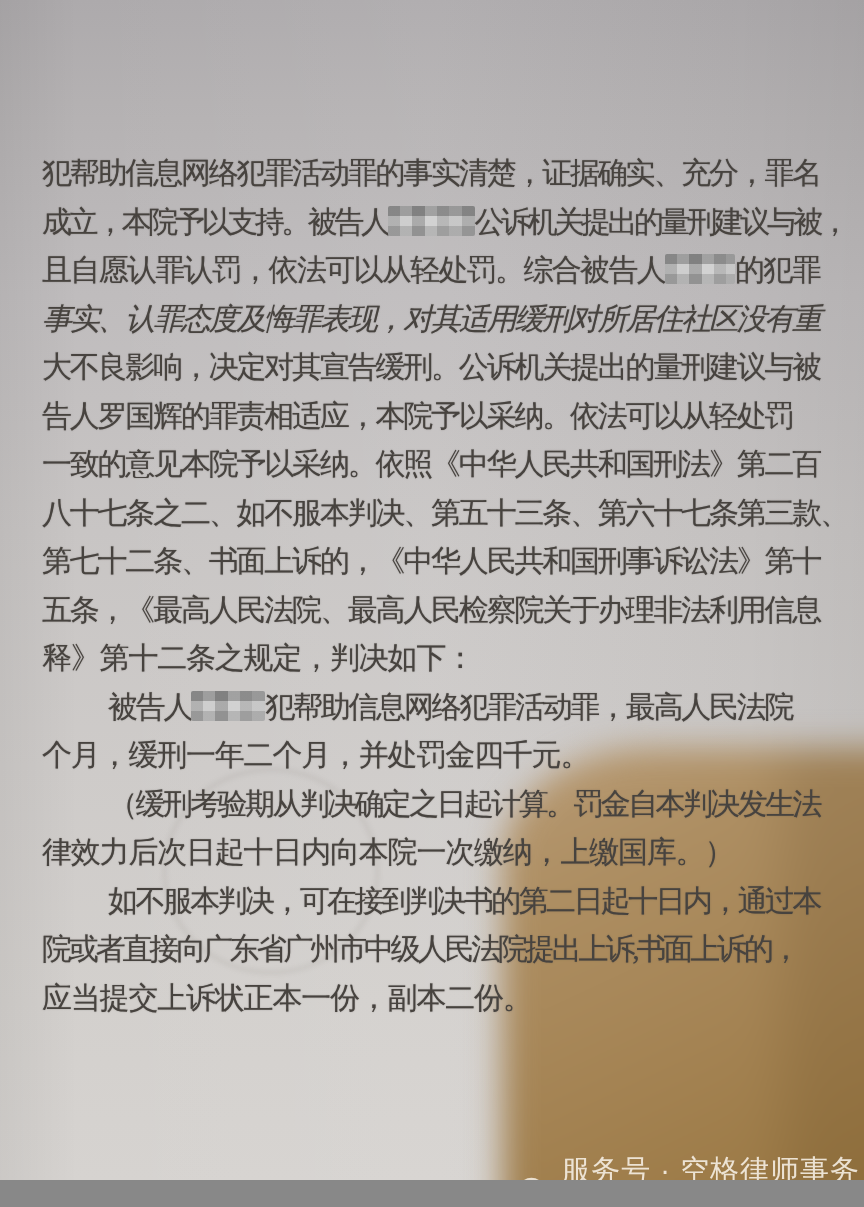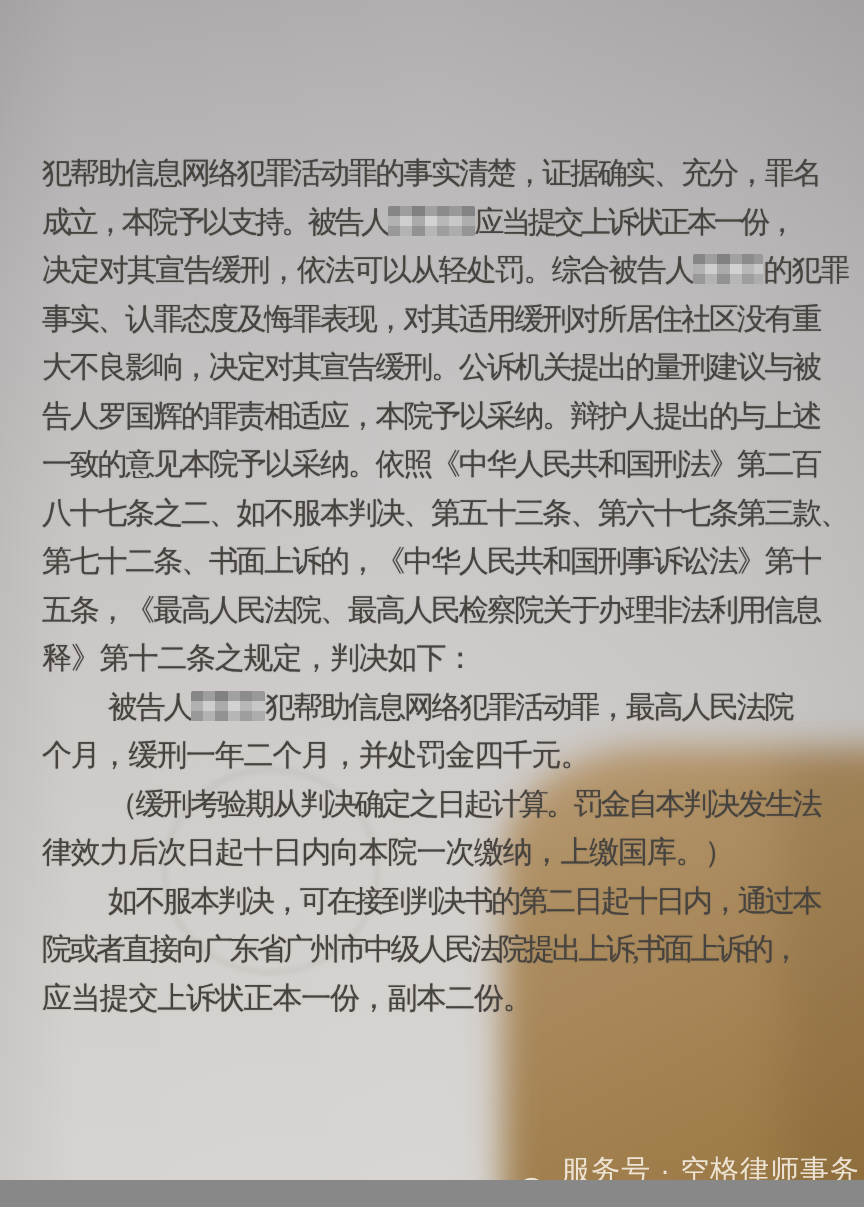--- a/index.html
+++ b/index.html
@@ -50,25 +50,25 @@
 <body>
 
 <div class="page">
 
   <div class="seal"></div>
 
   <div class="tan-shadow"></div>
 
   <div class="textblock" id="textblock">
       <div class="line" style="letter-spacing: -2.21px;"><span>犯帮助信息网络犯罪活动罪的事实清楚，证据确实、充分，罪名</span></div>
-      <div class="line" style="letter-spacing: -3.42px;"><span>成立，本院予以支持。被告人</span><span class="mosaic" style="width: 87px;"></span><span>应当提交上诉状正本一份，</span></div>
-      <div class="line" style="letter-spacing: -1.68px;"><span>决定对其宣告缓刑，依法可以从轻处罚。综合被告人</span><span class="mosaic" style="width: 70px;"></span><span>的犯罪</span></div>
-      <div class="line" style="letter-spacing: -2.21px;"><span>事实、认罪态度及悔罪表现，对其适用缓刑对所居住社区没有重</span></div>
+      <div class="line" style="letter-spacing: -3.42px;"><span>成立，本院予以支持。被告人</span><span class="mosaic" style="width: 87px;"></span><span>公诉机关提出的量刑建议与被，</span></div>
+      <div class="line" style="letter-spacing: -1.68px;"><span>且自愿认罪认罚，依法可以从轻处罚。综合被告人</span><span class="mosaic" style="width: 70px;"></span><span>的犯罪</span></div>
+      <div class="line" style="letter-spacing: -2.21px; font-style: italic;"><span>事实、认罪态度及悔罪表现，对其适用缓刑对所居住社区没有重</span></div>
       <div class="line" style="letter-spacing: -2.21px;"><span>大不良影响，决定对其宣告缓刑。公诉机关提出的量刑建议与被</span></div>
-      <div class="line" style="letter-spacing: -2.21px;"><span>告人罗国辉的罪责相适应，本院予以采纳。辩护人提出的与上述</span></div>
+      <div class="line" style="letter-spacing: -2.21px;"><span>告人罗国辉的罪责相适应，本院予以采纳。依法可以从轻处罚</span></div>
       <div class="line" style="letter-spacing: -2.21px; font-family: Liberation Serif, serif;"><span>一致的意见本院予以采纳。依照《中华人民共和国刑法》第二百</span></div>
       <div class="line" style="letter-spacing: -2.21px;"><span>八十七条之二、如不服本判决、第五十三条、第六十七条第三款、</span></div>
       <div class="line" style="letter-spacing: -2.21px;"><span>第七十二条、书面上诉的，《中华人民共和国刑事诉讼法》第十</span></div>
       <div class="line" style="letter-spacing: -2.21px;"><span>五条，《最高人民法院、最高人民检察院关于办理非法利用信息</span></div>
       <div class="line" style="letter-spacing: -1.2px;"><span>释》第十二条之规定，判决如下：</span></div>
       <div class="line indent" style="letter-spacing: -2.26px;"><span>被告人</span><span class="mosaic" style="width: 74px;"></span><span>犯帮助信息网络犯罪活动罪，最高人民法院</span></div>
       <div class="line" style="letter-spacing: -1.2px;"><span>个月，缓刑一年二个月，并处罚金四千元。</span></div>
       <div class="line indent" style="letter-spacing: -2.62px;"><span>（缓刑考验期从判决确定之日起计算。罚金自本判决发生法</span></div>
       <div class="line" style="letter-spacing: -1.2px;"><span>律效力后次日起十日内向本院一次缴纳，上缴国库。）</span></div>
       <div class="line indent" style="letter-spacing: -2.62px;"><span>如不服本判决，可在接到判决书的第二日起十日内，通过本</span></div>

